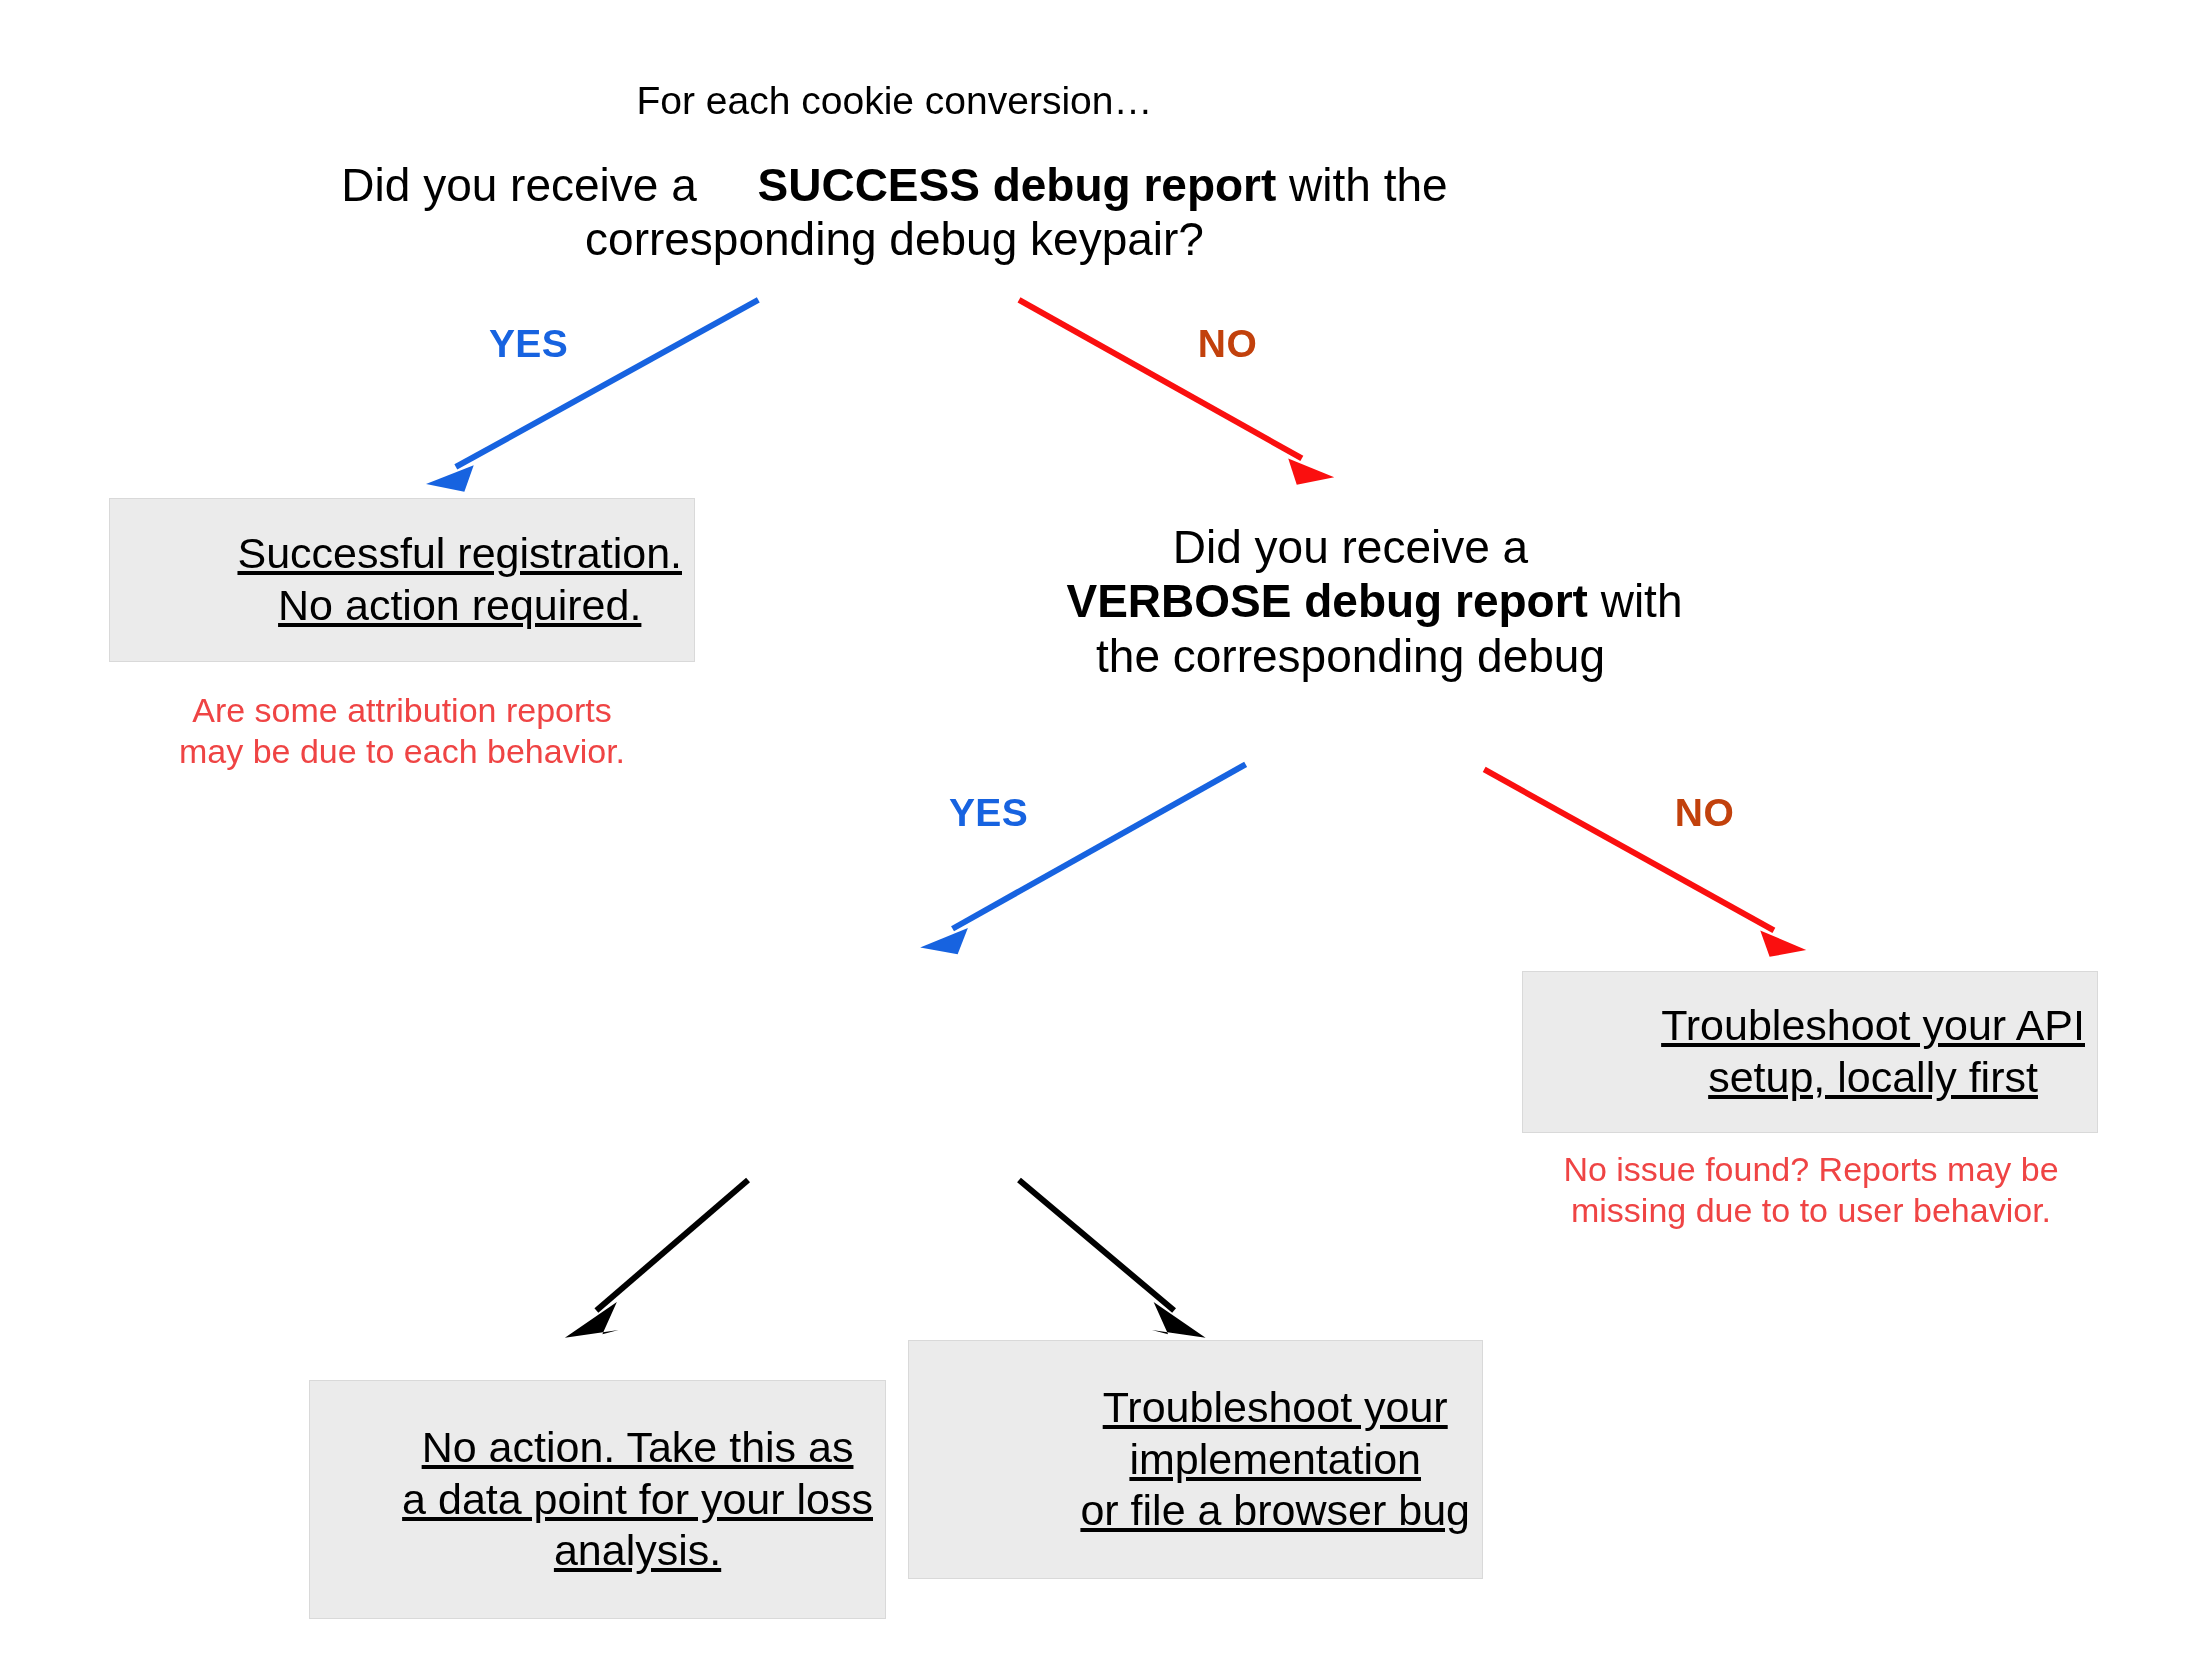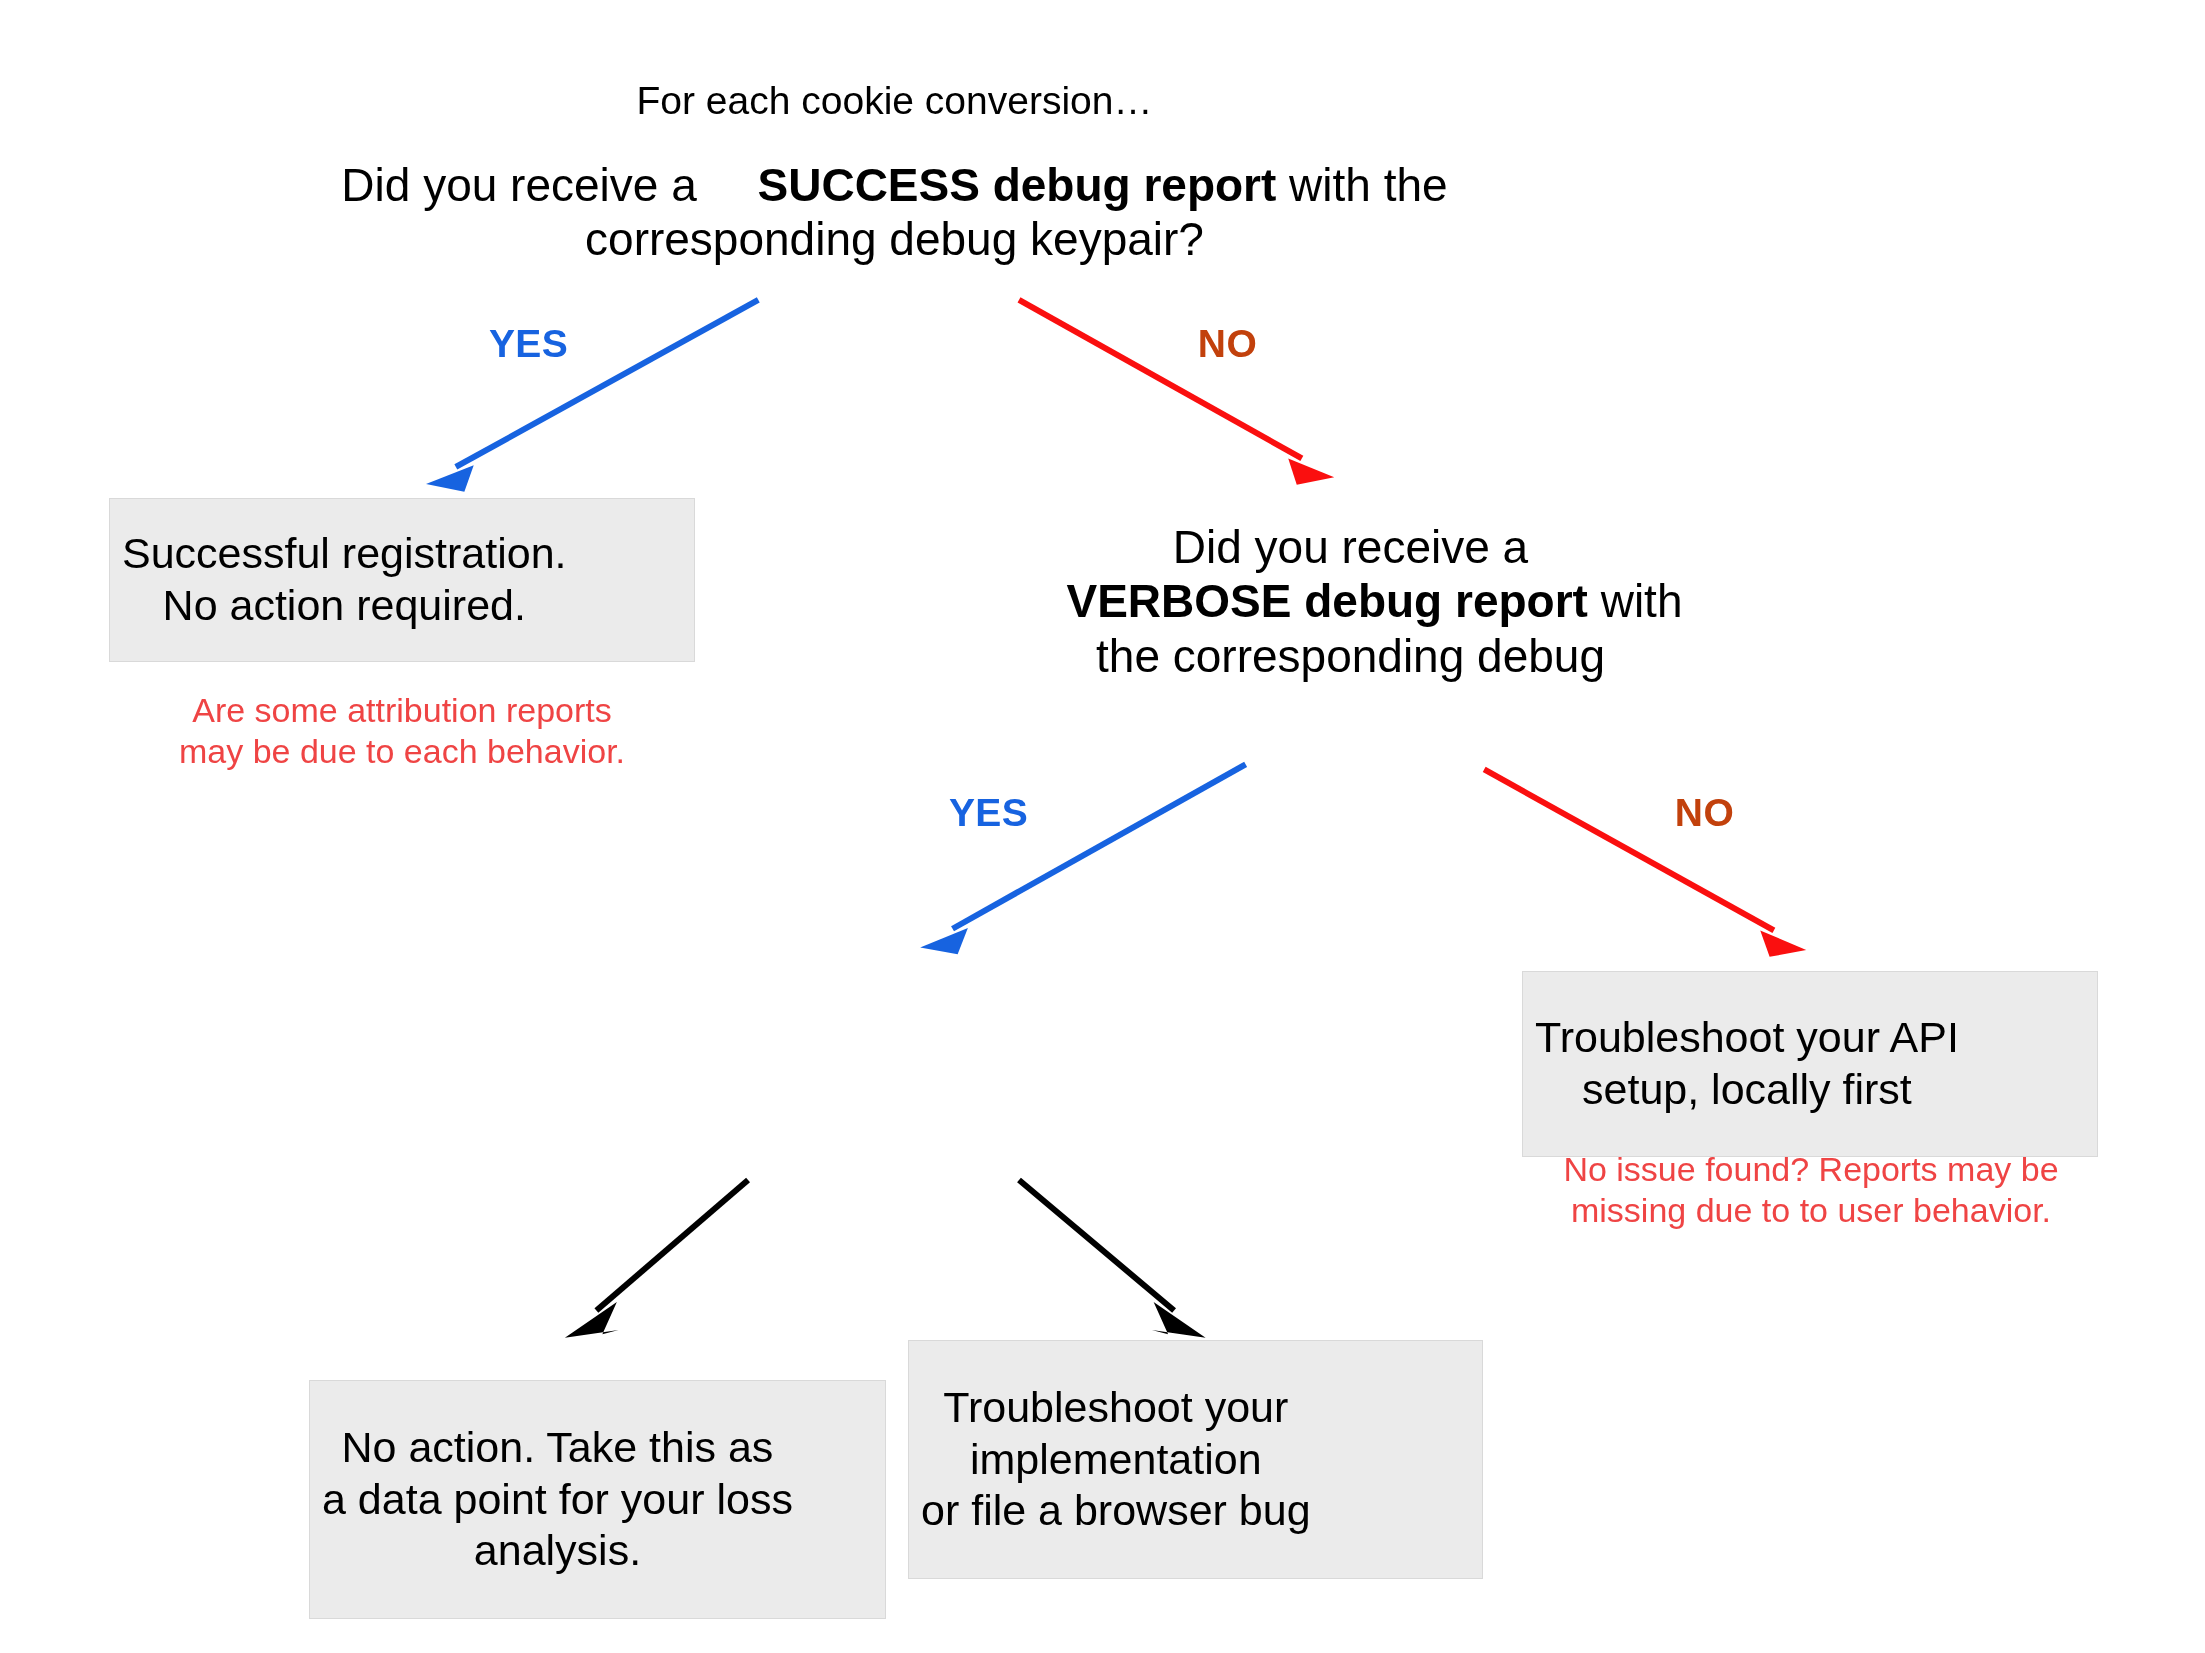--- a/index.html
+++ b/index.html
@@ -48,23 +48,24 @@
   }
   .question {
     font-size: 46px;
   }
   
   .box {
     background: #ebebeb;
     border: 1.7px solid #d9d9d9;
     display: flex;
     align-items: center;
-    justify-content: flex-start;
+    justify-content: flex-end;
     text-align: center;
     box-sizing: border-box;
+    text-decoration: underline;
   }
   .box .box-label {
     font-size: 43px;
     line-height: 1.2;
     color: #000000;
     padding: 0 12px;
   }
   
   .caption {
     text-align: center;
@@ -152,21 +153,21 @@
       <b class="strong">VERBOSE debug report</b><span> with</span>
     </div>
     <div>the corresponding debug</div>
   </div>
 
   <div class="node edge-label edge-yes" style="left:886px; top:791px; width:205px;">YES</div>
 
   <div class="node edge-label edge-no" style="left:1602px; top:791px; width:205px;">NO</div>
 
 
-  <div class="node box" style="left:1522px; top:971px; width:576px; height:186px;">
+  <div class="node box" style="left:1522px; top:971px; width:576px; height:162px;">
     <div class="box-label">
       <div>Troubleshoot your API</div>
       <div>setup, locally first</div>
     </div>
   </div>
 
   <div class="node caption" style="left:1449px; top:1149px; width:724px;">
     <div>No issue found? Reports may be</div>
     <div>missing due to to user behavior.</div>
   </div>

